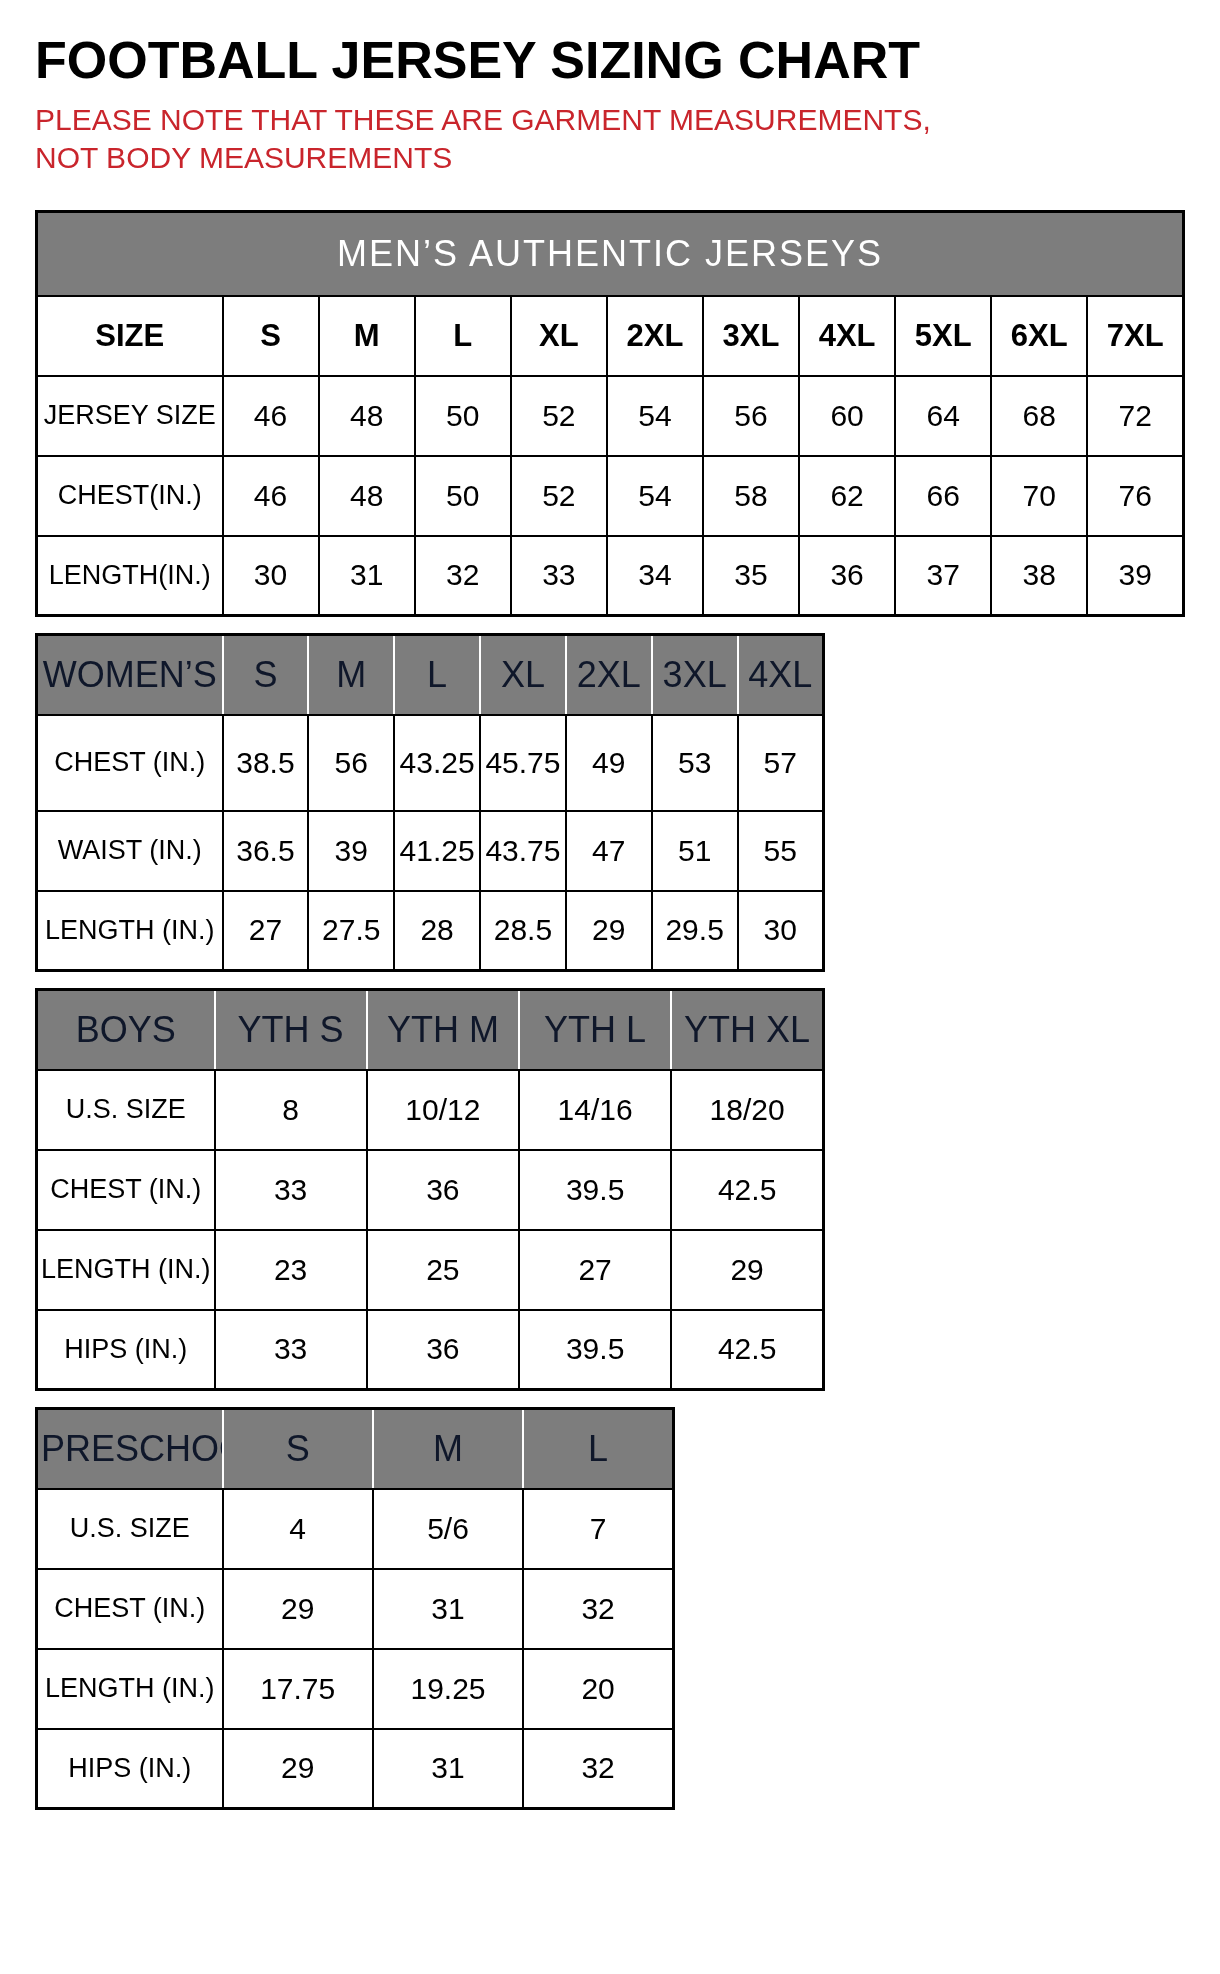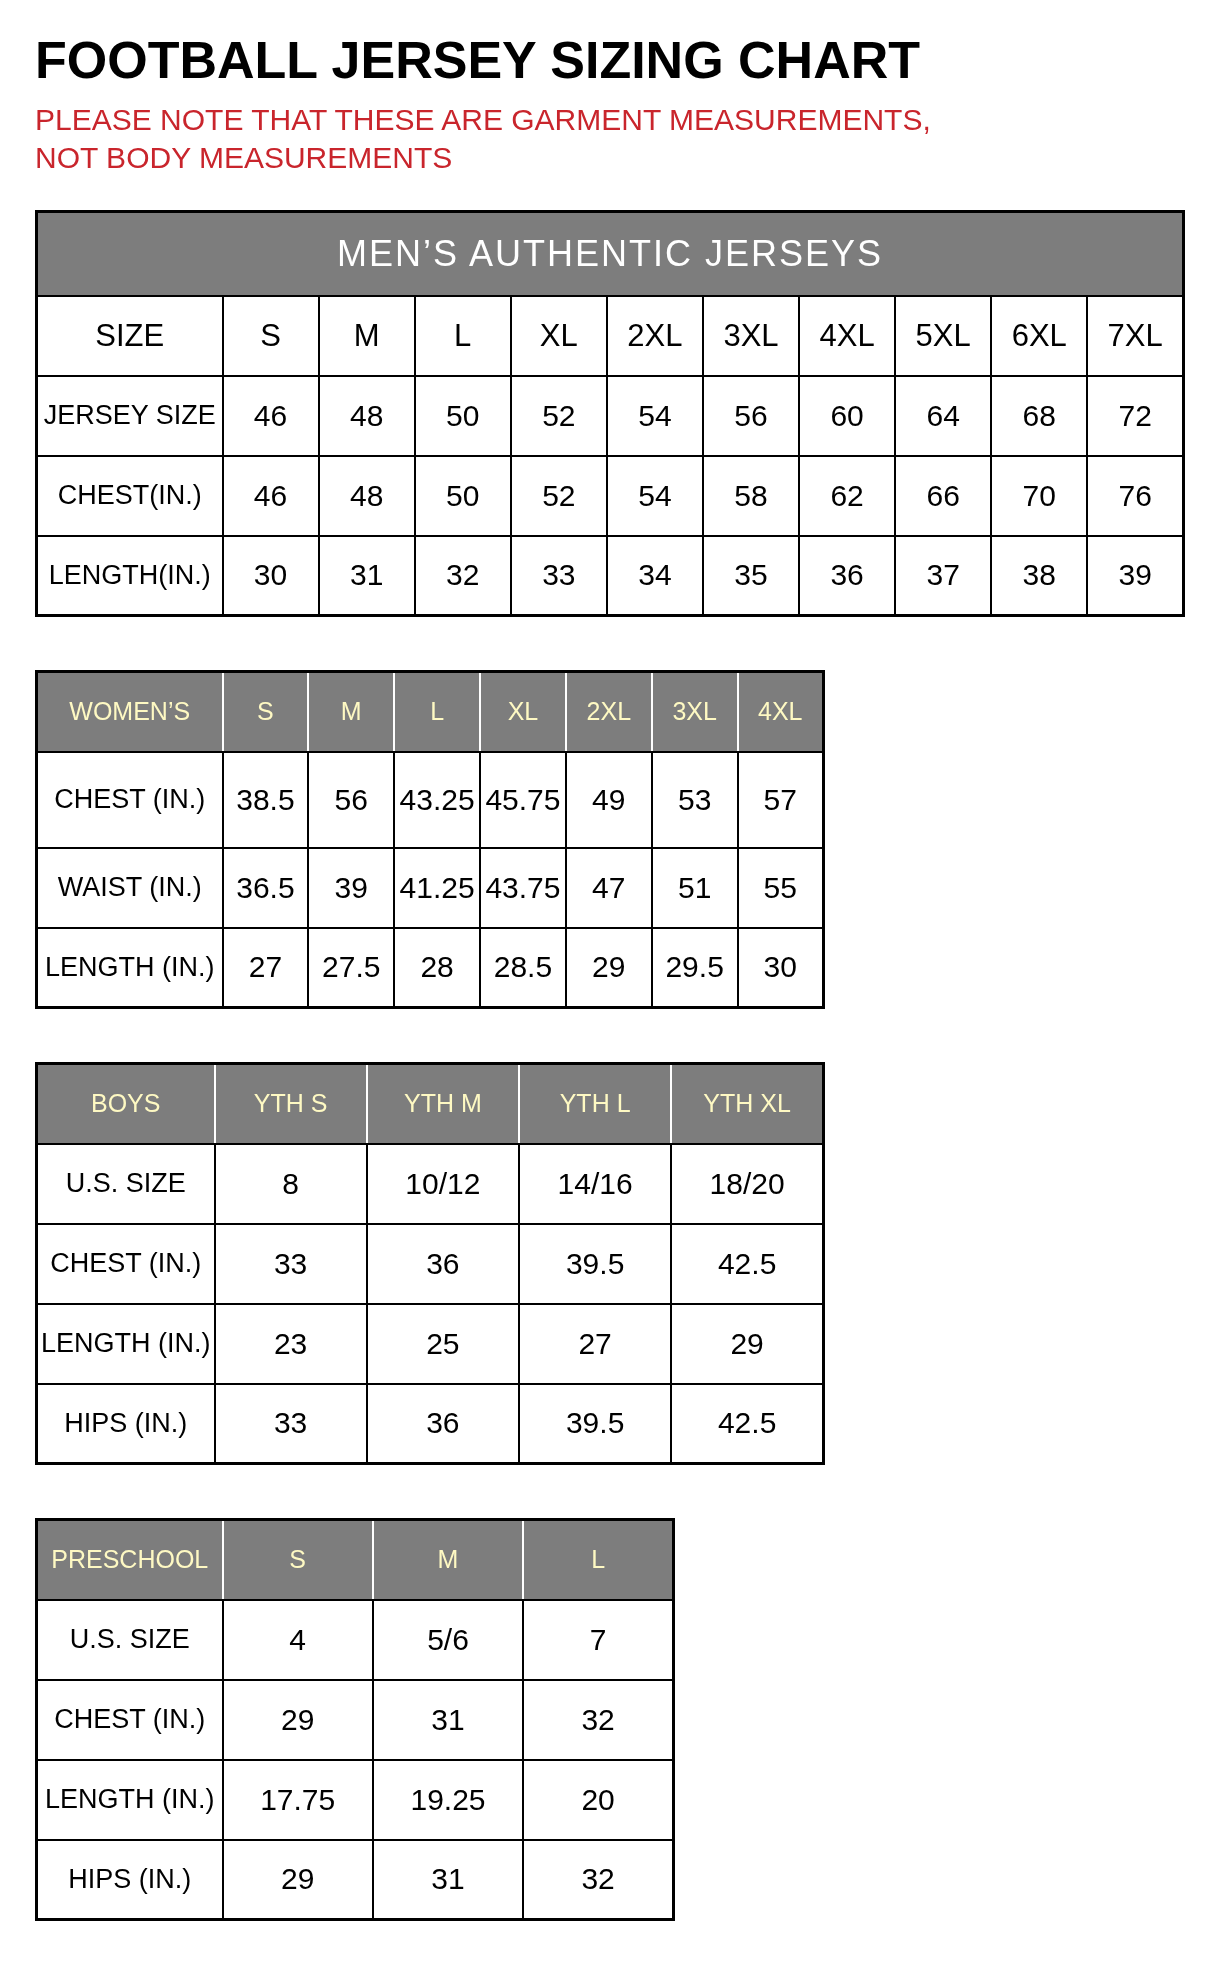--- a/index.html
+++ b/index.html
@@ -19,51 +19,51 @@
     line-height: 1.1;
     margin: 16px 0 12px 0;
   }
   .note {
     color: var(--accent-red, #C9252C);
     font-size: 30px;
     line-height: 1.25;
     max-width: 910px;
     margin: 0 0 34px 0;
   }
-  .table-block { margin-bottom: 53px; }
+  .table-block { margin-bottom: 16px; }
   .size-table {
     border-collapse: collapse;
     table-layout: fixed;
     border: 3px solid #000;
   }
   .size-table th, .size-table td {
     border: 2px solid #000;
     text-align: center;
     vertical-align: middle;
     padding: 4px 3px;
     font-weight: 400;
     color: #000;
     background: #fff;
     overflow: hidden;
   }
   .size-table td { font-size: 30px; height: 80px; }
   .size-table td.row-label { font-size: 27px; padding: 16px 2px; }
-  .size-table th.plain-head { font-size: 31px; height: 80px; }
+  .size-table th.plain-head { font-size: 31px; height: 80px; font-weight: bold; }
   .size-table th.banner {
     background: var(--header-gray, #7D7D7D);
     color: #fff;
     font-size: 36px;
     font-weight: 400;
     letter-spacing: 2px;
     height: 84px;
   }
   .size-table th.gray-head {
     background: var(--header-gray, #7D7D7D);
-    color: #fef9c3;
-    font-size: 25px;
+    color: #0f172a;
+    font-size: 36px;
     height: 80px;
     border-left-color: #fff;
     border-right-color: #fff;
   }
   .t-mens { width: 1150px; }
   .t-womens { width: 790px; }
   .t-boys { width: 790px; }
   .t-preschool { width: 640px; }
   .size-table col.col0 { width: 186px; }
   .t-boys col.col0 { width: 178px; }

